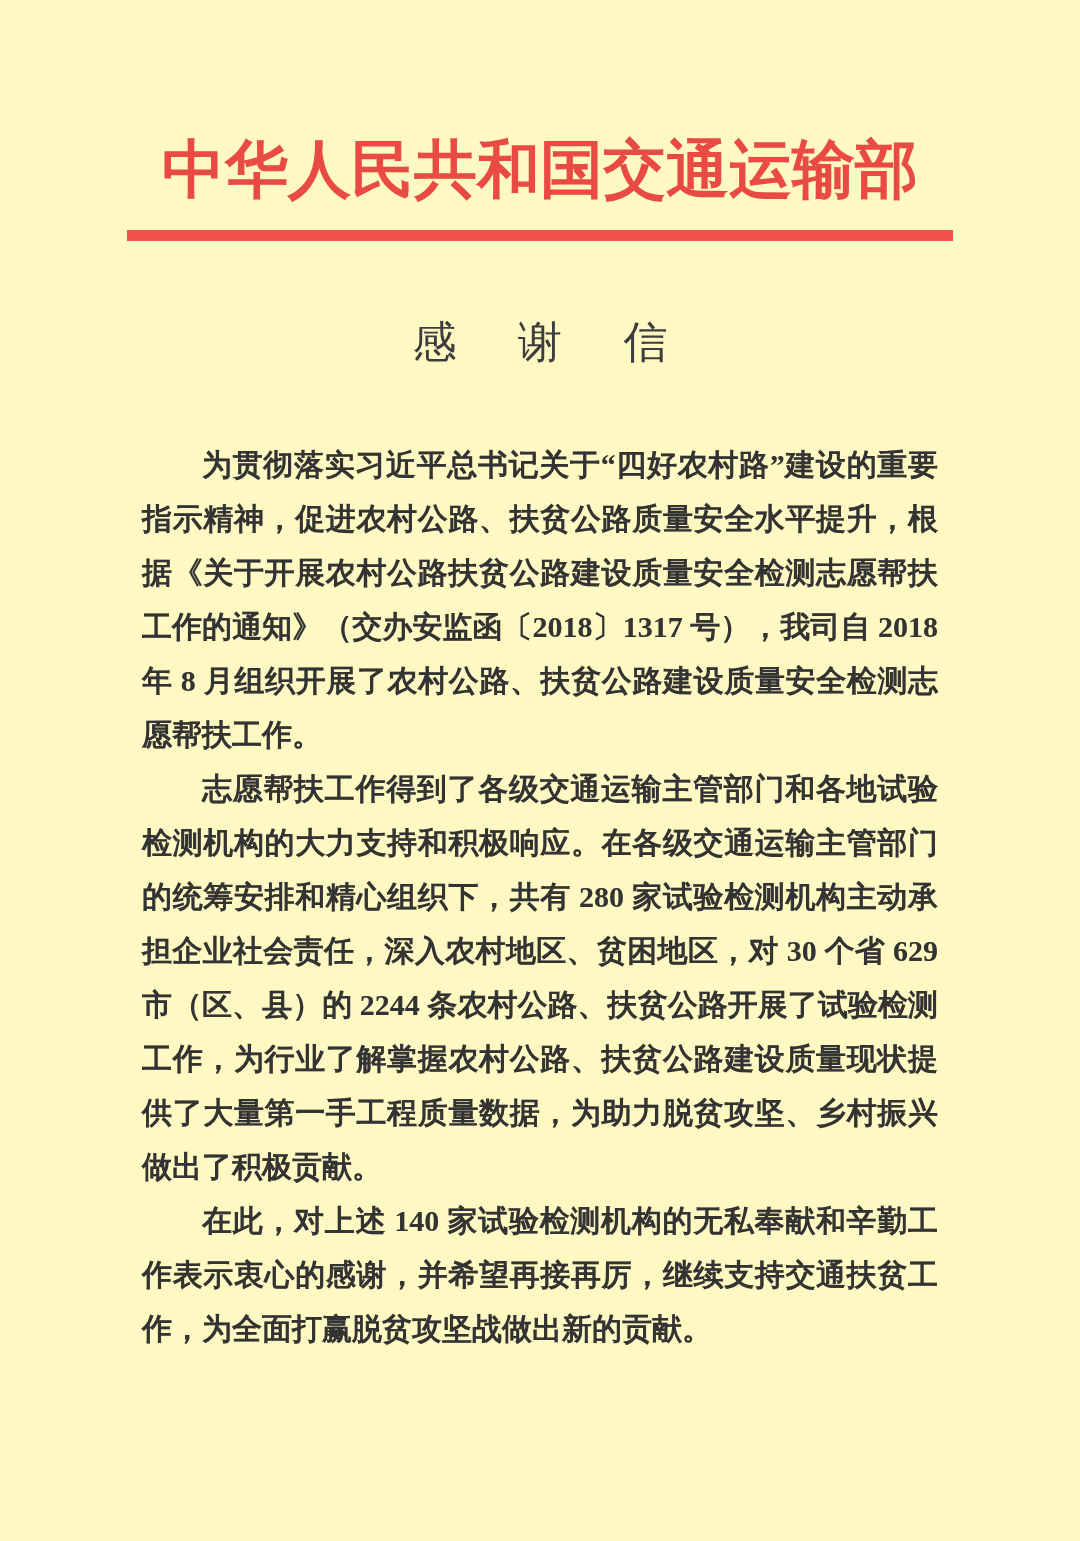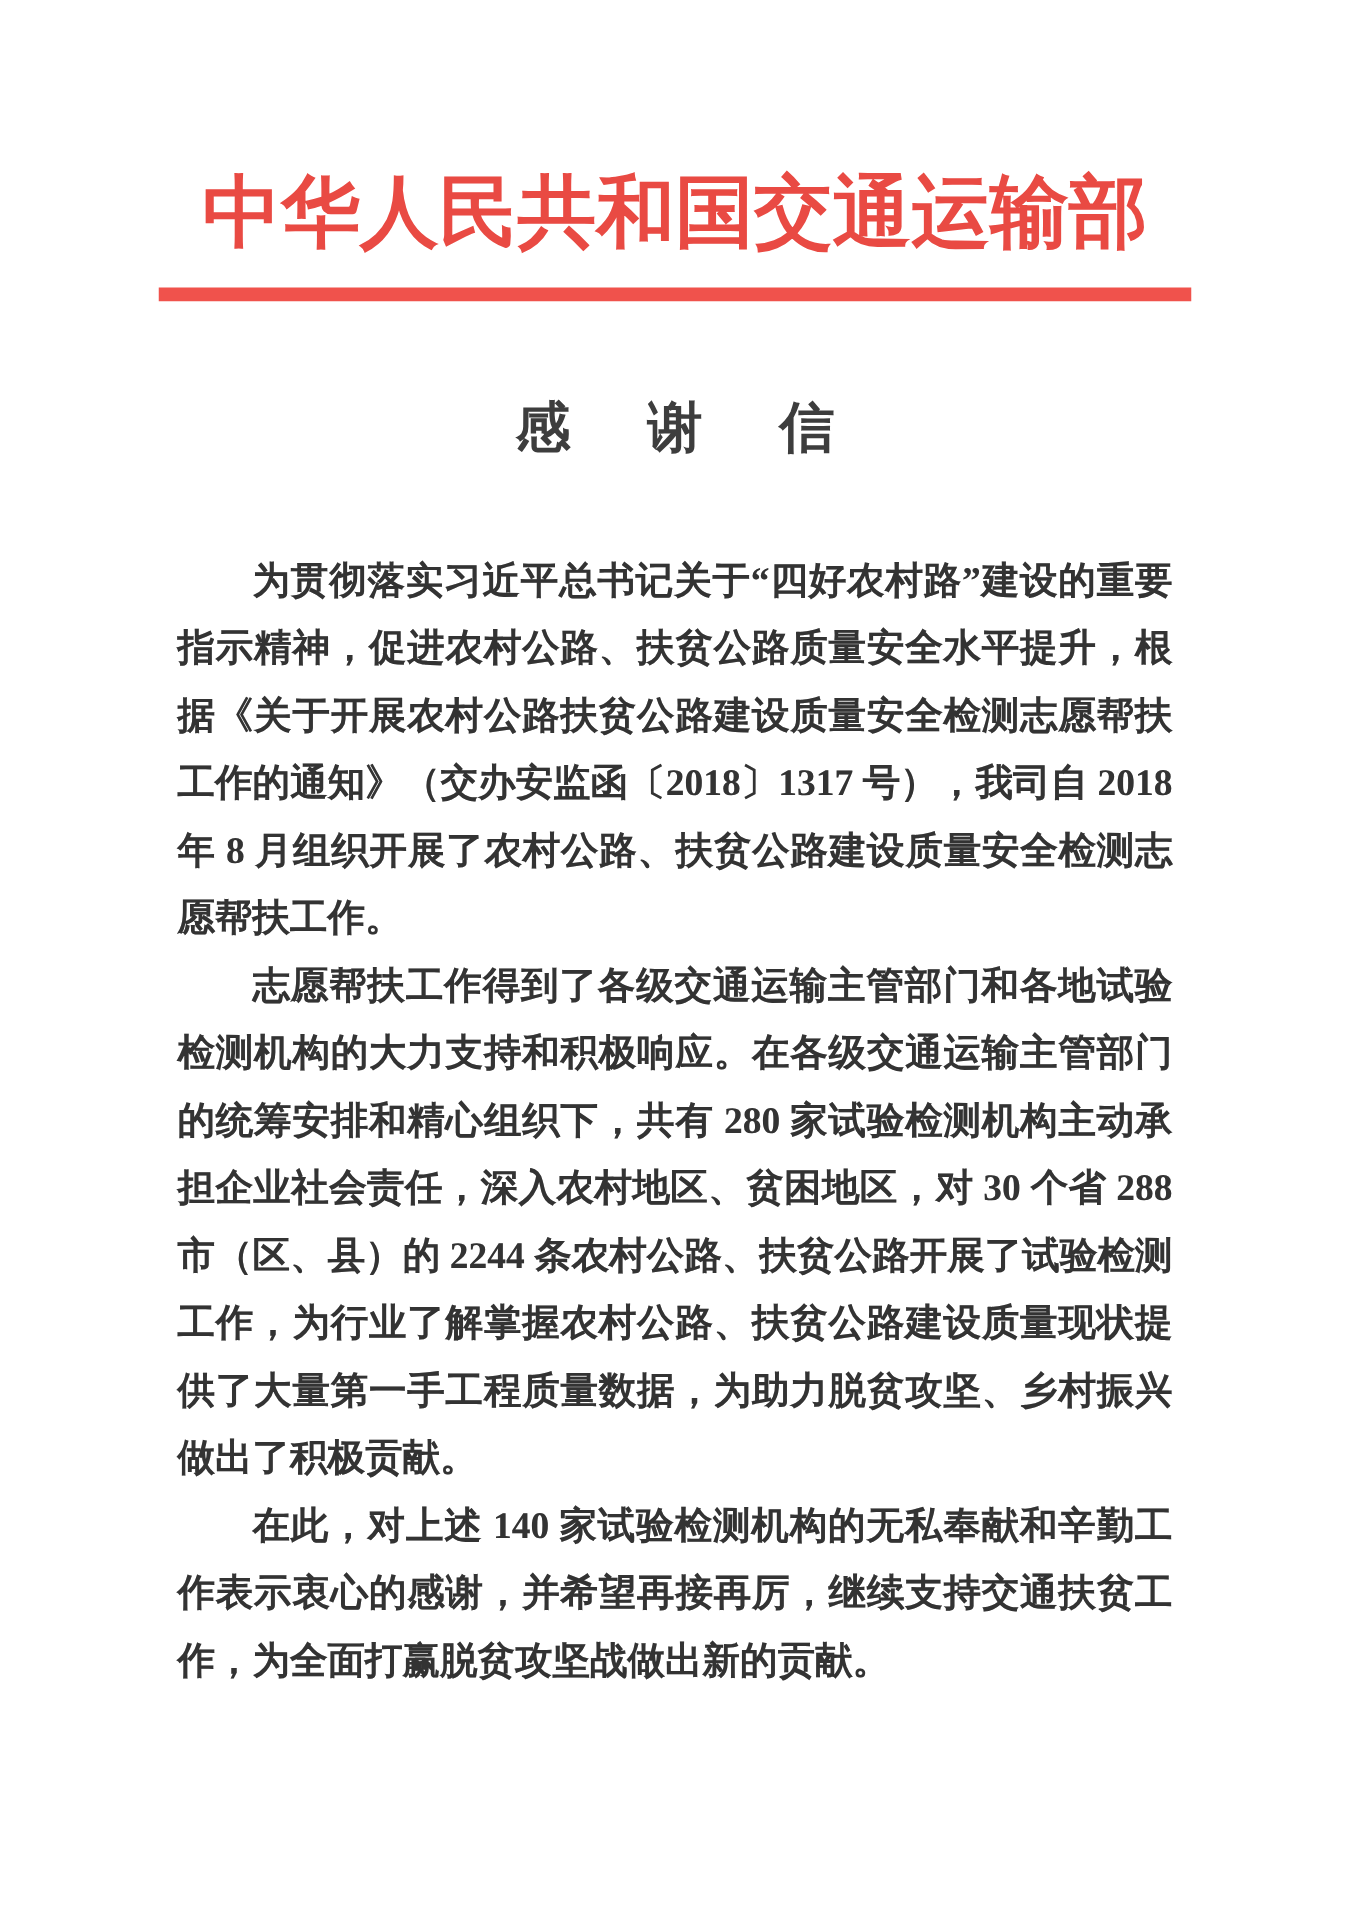--- a/index.html
+++ b/index.html
@@ -5,21 +5,21 @@
   html, body {
     margin: 0;
     padding: 0;
     background: #e9e9e9;
   }
   .page {
     position: relative;
     width: 1080px;
     height: 1541px;
     margin: 0 auto;
-    background: #ffffff;
+    background: #fef9c3;
     overflow: hidden;
     box-sizing: border-box;
     padding-top: 126px;
     font-family: "Liberation Serif", "DejaVu Serif", serif;
   }
   .letterhead {
     text-align: center;
   }
   .org-name {
     font-size: 63px;
@@ -32,21 +32,21 @@
   .red-rule {
     width: 826px;
     height: 11px;
     margin: 16px auto 0 auto;
     background: var(--rule, #f0524c);
   }
   .letter-title {
     margin-top: 72px;
     text-align: center;
     font-size: 44px;
-    font-weight: bold;
+    font-weight: normal;
     color: #3d3d3d;
     letter-spacing: 1.4em;
     padding-left: 1.4em; 
     white-space: nowrap;
   }
   .letter-body {
     margin: 66px auto 0 auto;
     width: 796px;
     color: #333333;
     font-size: 30px;
@@ -68,17 +68,17 @@
 
   <div class="letterhead">
     <div class="org-name">中华人民共和国交通运输部</div>
     <div class="red-rule"></div>
   </div>
 
   <div class="letter-title">感谢信</div>
 
   <div class="letter-body">
     <p>为贯彻落实习近平总书记关于“四好农村路”建设的重要指示精神，促进农村公路、扶贫公路质量安全水平提升，根据《关于开展农村公路扶贫公路建设质量安全检测志愿帮扶工作的通知》（交办安监函〔2018〕1317 号），我司自 2018 年 8 月组织开展了农村公路、扶贫公路建设质量安全检测志愿帮扶工作。</p>
-    <p>志愿帮扶工作得到了各级交通运输主管部门和各地试验检测机构的大力支持和积极响应。在各级交通运输主管部门的统筹安排和精心组织下，共有 280 家试验检测机构主动承担企业社会责任，深入农村地区、贫困地区，对 30 个省 288 市（区、县）的 2244 条农村公路、扶贫公路开展了试验检测工作，为行业了解掌握农村公路、扶贫公路建设质量现状提供了大量第一手工程质量数据，为助力脱贫攻坚、乡村振兴做出了积极贡献。</p>
+    <p>志愿帮扶工作得到了各级交通运输主管部门和各地试验检测机构的大力支持和积极响应。在各级交通运输主管部门的统筹安排和精心组织下，共有 280 家试验检测机构主动承担企业社会责任，深入农村地区、贫困地区，对 30 个省 629 市（区、县）的 2244 条农村公路、扶贫公路开展了试验检测工作，为行业了解掌握农村公路、扶贫公路建设质量现状提供了大量第一手工程质量数据，为助力脱贫攻坚、乡村振兴做出了积极贡献。</p>
     <p>在此，对上述 140 家试验检测机构的无私奉献和辛勤工作表示衷心的感谢，并希望再接再厉，继续支持交通扶贫工作，为全面打赢脱贫攻坚战做出新的贡献。</p>
   </div>
 
 </div>
 
 </body></html>

